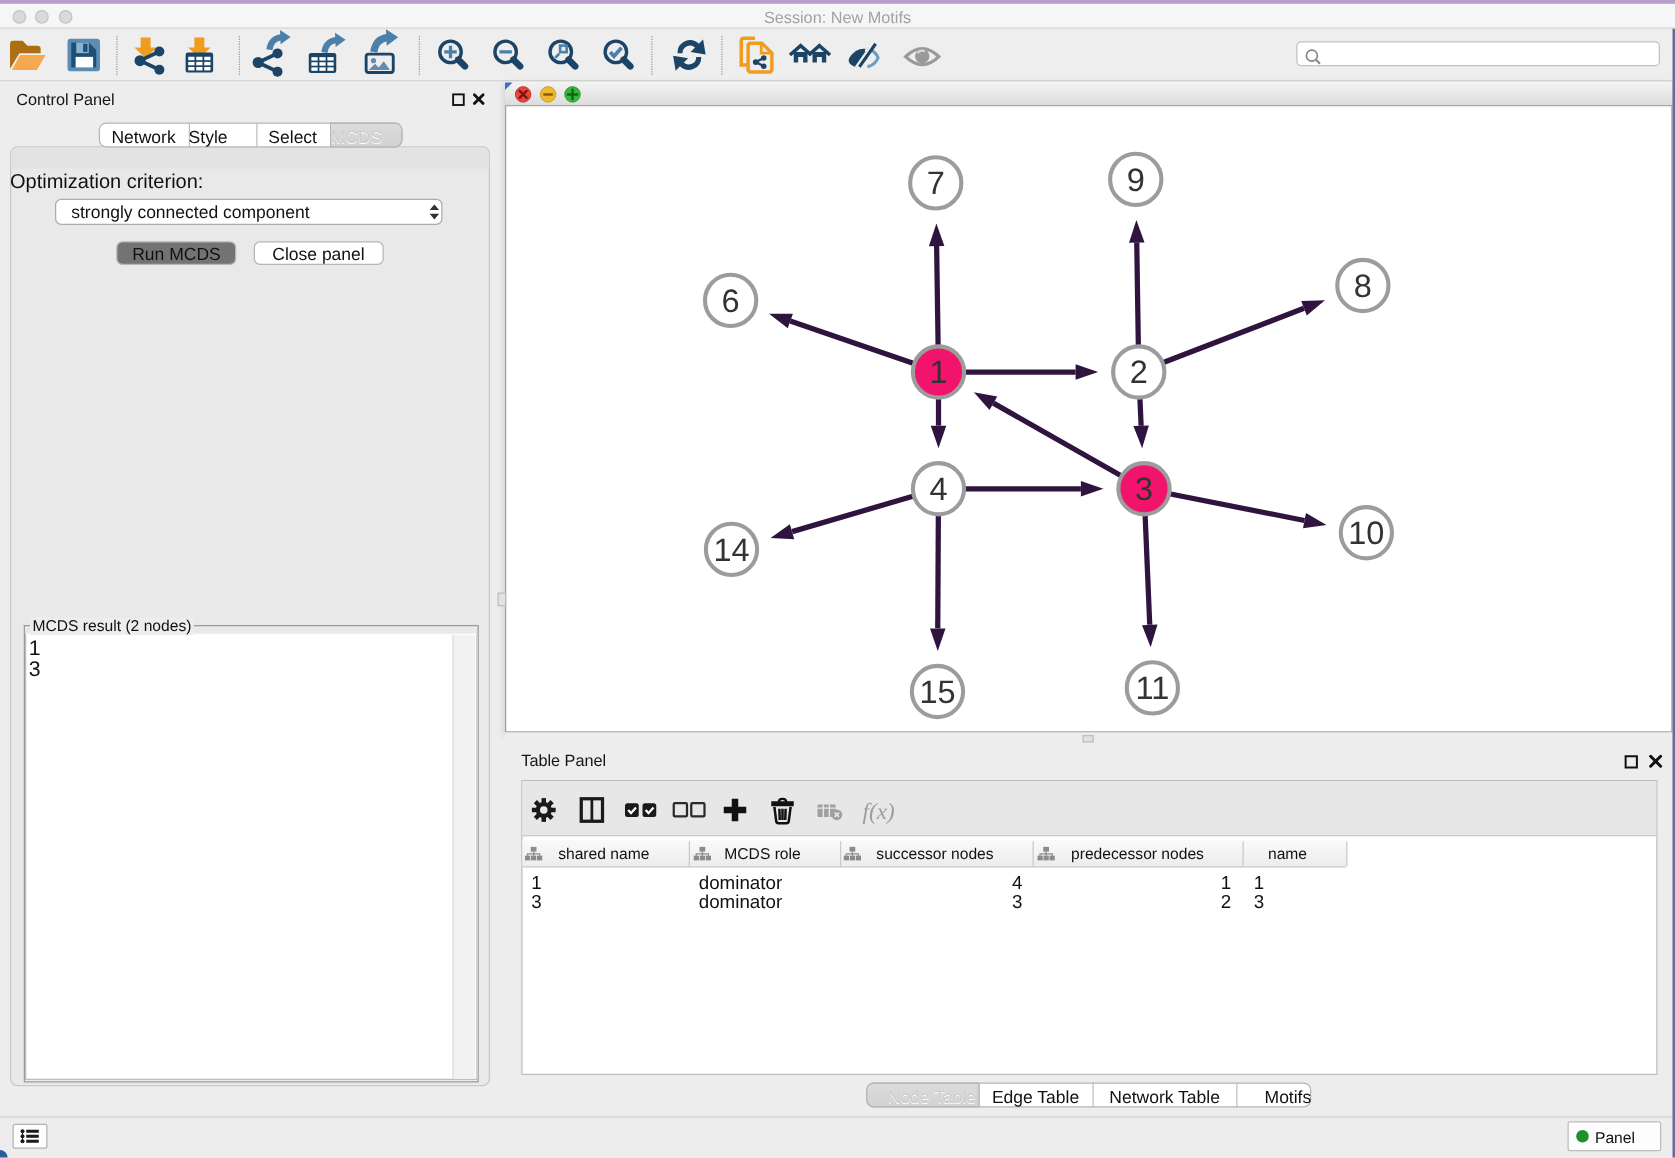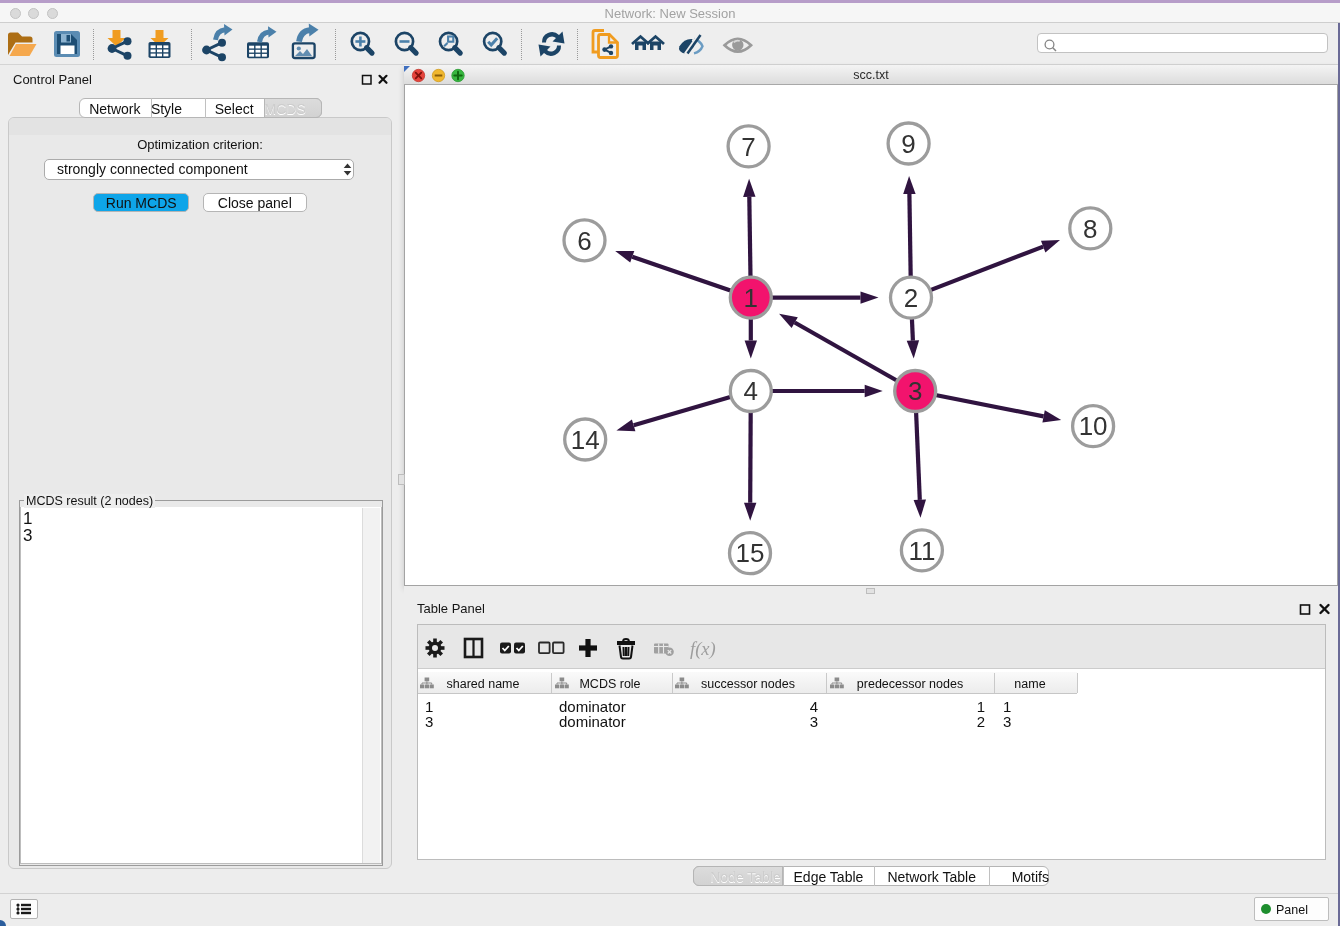--- a/index.html
+++ b/index.html
@@ -7,21 +7,21 @@
 
 .abs{position:absolute}
 </style></head>
 <body>
 <div class="abs" style="left:0;top:0;width:1340px;height:926px">
 
 <div class="abs" style="left:0;top:0;width:1340px;height:23px;background:#f6f6f6;border-top:3px solid #b79dc9;border-bottom:1px solid #cecece"></div>
 <div class="abs" style="left:9.5px;top:8px;width:11px;height:11px;border-radius:50%;background:#dadada;border:1px solid #c3c3c3"></div>
 <div class="abs" style="left:28px;top:8px;width:11px;height:11px;border-radius:50%;background:#dadada;border:1px solid #c3c3c3"></div>
 <div class="abs" style="left:47px;top:8px;width:11px;height:11px;border-radius:50%;background:#dadada;border:1px solid #c3c3c3"></div>
-<div class="abs" style="left:0;top:6px;width:1340px;text-align:center;font-size:13px;color:#a2a2a2">Network: New Session</div>
+<div class="abs" style="left:0;top:6px;width:1340px;text-align:center;font-size:13px;color:#a2a2a2">Session: New Motifs</div>
 
 <div class="abs" style="left:0;top:23px;width:1340px;height:42px;background:#eeeeee;border-bottom:1px solid #d4d4d4"></div>
 
 <svg class="abs" style="left:0;top:23px" width="1040" height="42" viewBox="0 0 1040 42">
 <path d="M8,32 L8,12 Q8,9.5 10.5,9.5 L18,9.5 L22,13.5 L30,13.5 Q32.5,13.5 32.5,16 L32.5,19.5 L15.5,19.5 L8,32 Z" fill="#ad6e14"></path>
 <path d="M9.5,33 L16,21 L36.5,21 L29.5,33 Z" fill="#f5a84d"></path>
 <g>
 <rect x="54" y="8" width="26" height="26" rx="2.5" fill="#5b8cb3"></rect>
 <path d="M57,11 h14 l6,6 v14 h-20 z" fill="#1d4e74"></path>
 <rect x="61" y="11" width="10" height="8.5" fill="#8db3d0"></rect>
@@ -171,39 +171,38 @@
 
 <div class="abs" style="left:78.8px;top:98px;width:243px;height:19.5px;background:#fff;border:1px solid #b6b6b6;border-radius:6px"></div>
 <div class="abs" style="left:263.7px;top:98px;width:58.1px;height:19.5px;background:linear-gradient(#dcdcdc,#d2d2d2);border:1px solid #b6b6b6;border-radius:0 6px 6px 0"></div>
 <div class="abs" style="left:150.9px;top:98px;height:19.5px;border-left:1px solid #c0c0c0"></div>
 <div class="abs" style="left:204.6px;top:98px;height:19.5px;border-left:1px solid #c0c0c0"></div>
 <div class="abs" style="left:78.8px;top:101px;width:72.1px;text-align:center;font-size:14px;color:#111">Network</div>
 <div class="abs" style="left:150.9px;top:101px;width:53.7px;text-align:left;font-size:14px;color:#111">Style</div>
 <div class="abs" style="left:204.6px;top:101px;width:59.1px;text-align:center;font-size:14px;color:#111">Select</div>
 <div class="abs" style="left:263.7px;top:101px;width:43px;text-align:center;font-size:14px;color:#cdcdcd;text-shadow:0 1px 0 #fff">MCDS</div>
 
-<div class="abs" style="left:8px;top:136.5px;width:384px;text-align:center;font-size:13px;color:#111">Optimization criterion:</div>
+<div class="abs" style="left:8px;top:136.5px;width:384px;font-size:16px;color:#111">Optimization criterion:</div>
 <div class="abs" style="left:44px;top:158.5px;width:310px;height:21px;background:#fff;border:1px solid #ababab;border-radius:5px"></div>
 <div class="abs" style="left:57px;top:161px;font-size:14px;color:#111">strongly connected component</div>
 <svg class="abs" style="left:342px;top:162px" width="12" height="15" viewBox="0 0 12 15">
 <polygon points="5.5,1.5 9.3,6 1.7,6" fill="#333"></polygon>
 <polygon points="5.5,13.5 9.3,9 1.7,9" fill="#333"></polygon>
 </svg>
-<div class="abs" style="left:93.4px;top:192.5px;width:95.6px;height:19.5px;background:#0ea5e9;border:1px solid #b5b5b5;border-radius:5px;text-align:center;font-size:14px;color:#111;line-height:18px">Run MCDS</div>
+<div class="abs" style="left:93.4px;top:192.5px;width:95.6px;height:19.5px;background:#737373;border:1px solid #b5b5b5;border-radius:5px;text-align:center;font-size:14px;color:#111;line-height:18px">Run MCDS</div>
 <div class="abs" style="left:203px;top:192.5px;width:103.6px;height:19.5px;background:#fff;border:1px solid #b5b5b5;border-radius:5px;text-align:center;font-size:14px;color:#111;line-height:18px">Close panel</div>
 
 <div class="abs" style="left:18.5px;top:500px;width:364px;height:366px;border:1px solid #9b9b9b"></div>
 <div class="abs" style="left:19.5px;top:507px;width:362px;height:357px;background:#fff;border:1px solid #bdbdbd;border-top:none"></div>
 <div class="abs" style="left:24px;top:494px;background:#ededed;padding:0 2px;font-size:12.5px;color:#111">MCDS result (2 nodes)</div>
 <div class="abs" style="left:362px;top:508px;width:18px;height:355px;background:#f2f2f2;border-left:1px solid #dcdcdc"></div>
 <div class="abs" style="left:23px;top:511px;font-size:17px;color:#111;line-height:16.5px">1<br>3</div>
 
 <div class="abs" style="left:404px;top:65px;width:934px;height:521px;background:#fff;border:1px solid #a3a3a3;box-shadow:0 3px 6px rgba(0,0,0,0.18)"></div>
 <div class="abs" style="left:404px;top:65px;width:934px;height:20px;background:linear-gradient(#f4f4f4,#dcdcdc);border-bottom:1px solid #a8a8a8"></div>
-<div class="abs" style="left:404px;top:68px;width:934px;text-align:center;font-size:12.5px;color:#2a2a2a">scc.txt</div>
 <svg class="abs" style="left:410px;top:68px" width="60" height="15" viewBox="0 0 60 15">
 <circle cx="8.5" cy="7.5" r="6.2" fill="#e6443c" stroke="#c13a32" stroke-width="0.8"></circle>
 <g stroke="#7e120c" stroke-width="1.8" stroke-linecap="round">
         <line x1="5.7" y1="4.7" x2="11.3" y2="10.3"></line>
         <line x1="11.3" y1="4.7" x2="5.7" y2="10.3"></line>
       </g>
 <circle cx="28.5" cy="7.5" r="6.2" fill="#f0b72e" stroke="#d09d23" stroke-width="0.8"></circle>
 <line x1="24.7" y1="7.5" x2="32.3" y2="7.5" stroke="#895d07" stroke-width="2"></line>
 <circle cx="48" cy="7.5" r="6.2" fill="#37b63f" stroke="#2a9b33" stroke-width="0.8"></circle>
 <g stroke="#0f680f" stroke-width="2" stroke-linecap="round">

